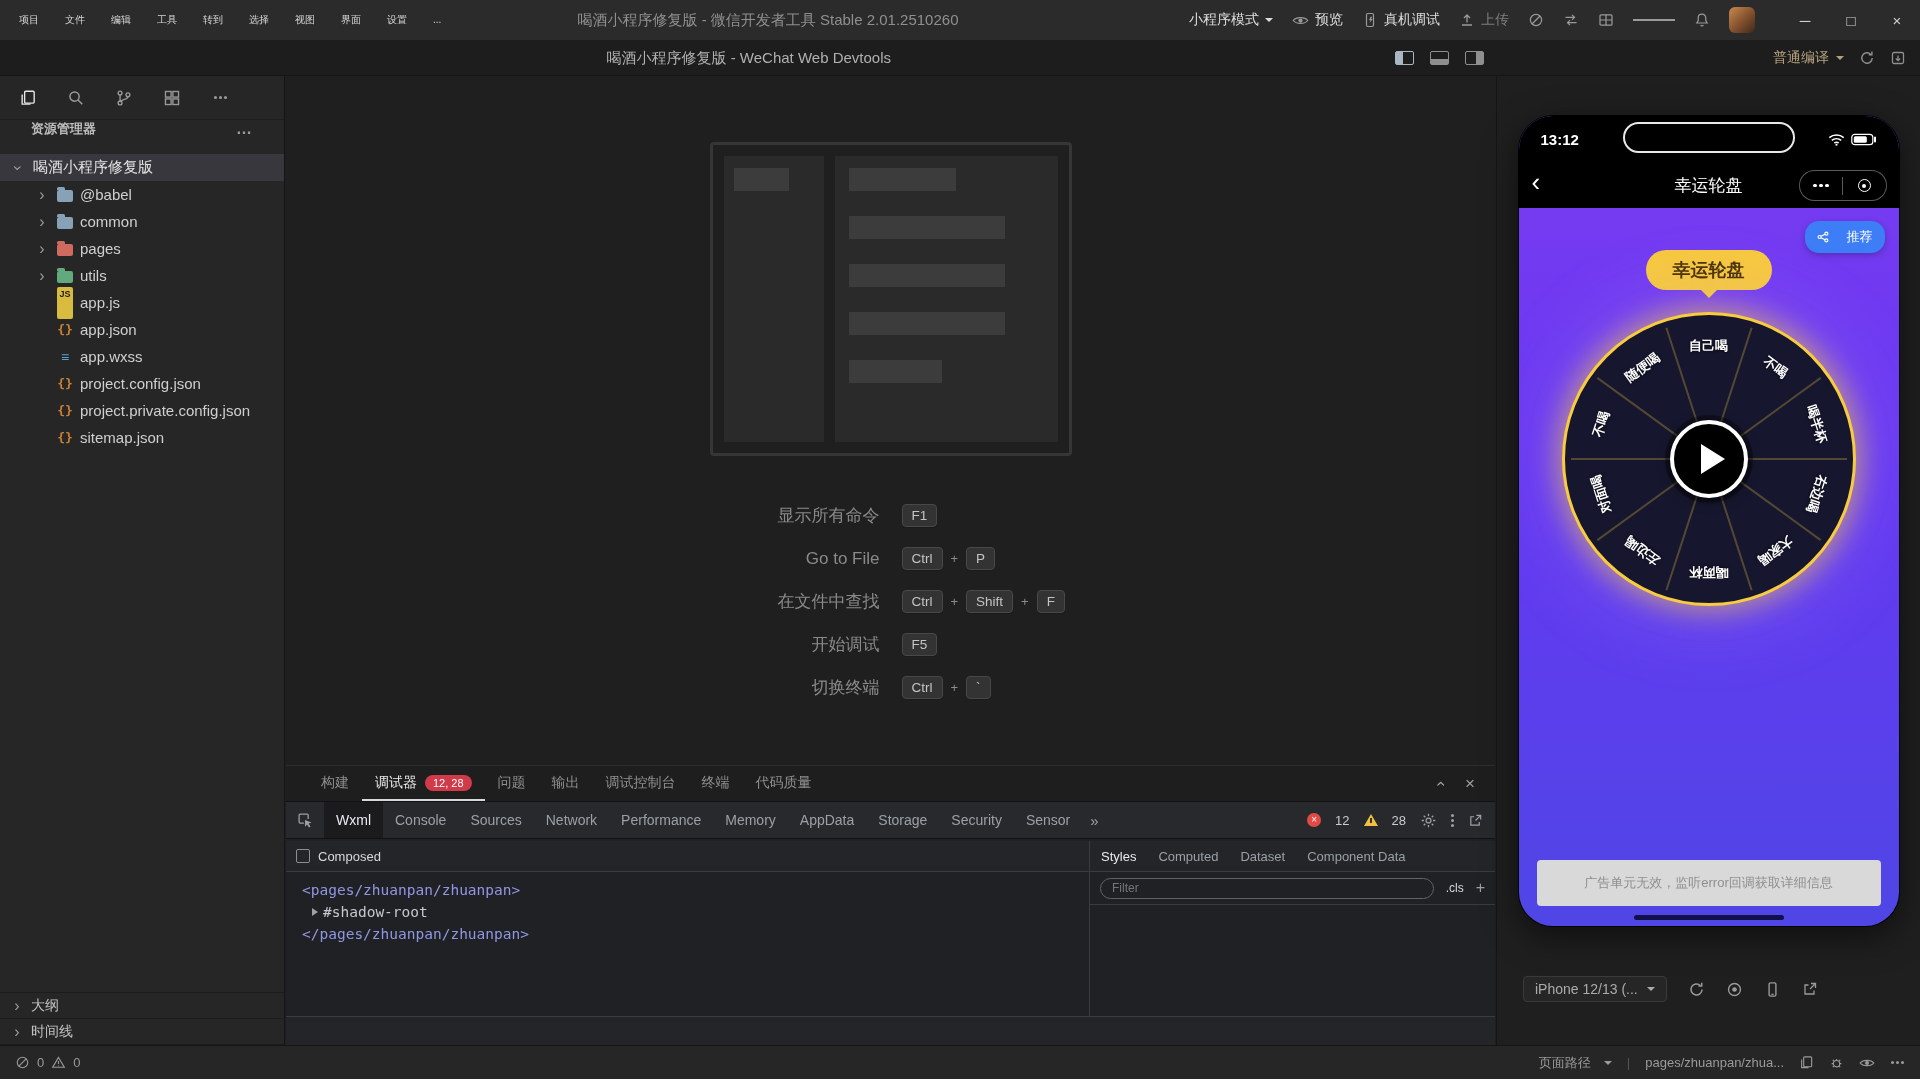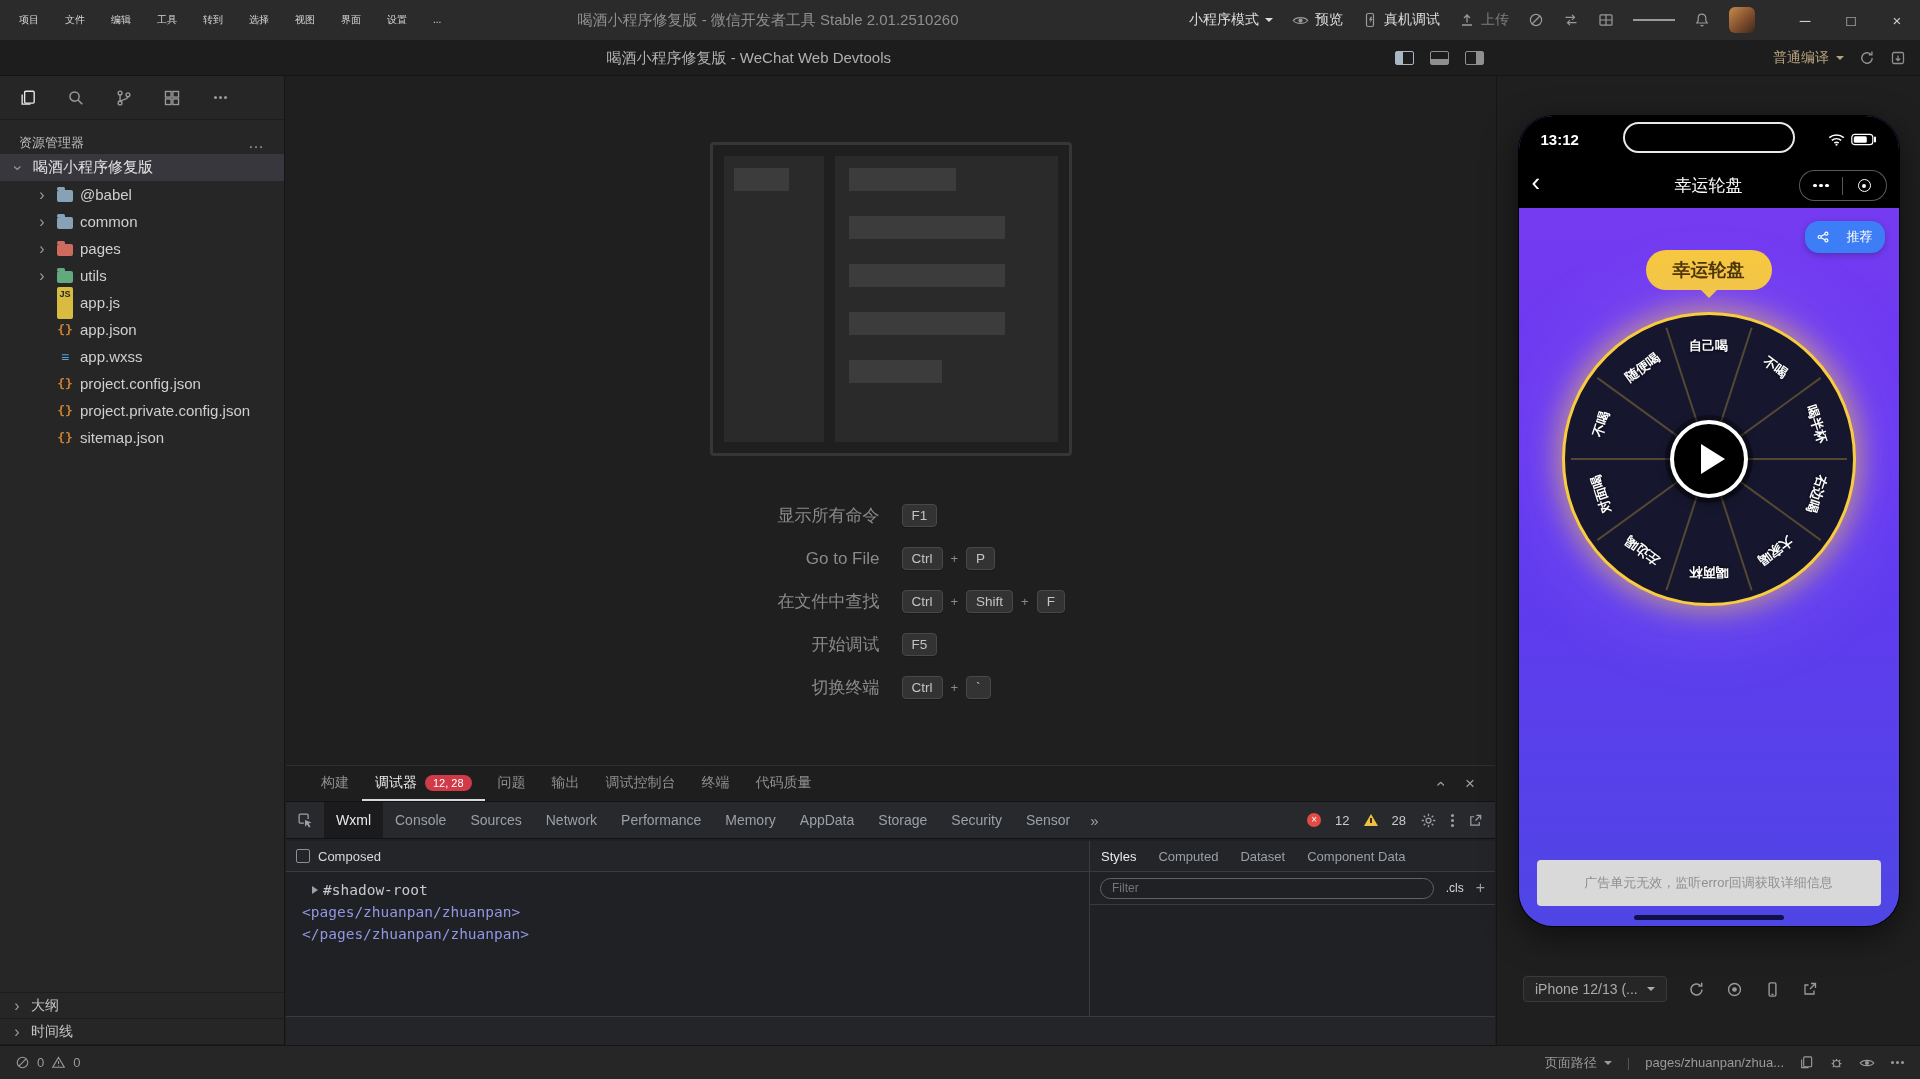--- a/index.html
+++ b/index.html
@@ -36,21 +36,21 @@
   .lt.right { background:linear-gradient(-90deg,#8f8f8f 0 42%, transparent 42%); }
   .compile-cluster { position:absolute; right:14px; top:0; height:35px; display:flex; align-items:center; gap:15px; }
   .compile-select { display:flex; align-items:center; gap:7px; color:#b5a27c; font-size:14px; }
   .tb2-icon { color:#8f8f8f; }
 
   
   .sidebar { position:absolute; top:76px; left:0; width:285px; bottom:34px; background:#262626; border-right:1px solid #151515; display:flex; flex-direction:column; z-index:10; }
   .acticons { height:44px; display:flex; align-items:center; padding:0 4px; border-bottom:1px solid #1d1d1d; }
   .act-btn { width:48px; height:44px; display:flex; align-items:center; justify-content:center; color:#9a9a9a; }
   .act-btn.active { color:#e8e8e8; }
-  .explorer-header { height:32px; display:flex; align-items:flex-end; padding:0 19px; font-size:13px; color:#bdbdbd; }
+  .explorer-header { height:32px; display:flex; align-items:flex-start; padding:0 31px; font-size:13px; color:#bdbdbd;font-weight:bold; }
   .explorer-header .more { margin-left:auto; color:#9a9a9a; font-size:16px; letter-spacing:1px; }
   .tree { flex:1; overflow:hidden; font-size:15px; padding-top:2px; }
   .tree-row { height:27px; display:flex; align-items:center; color:#cfcfcf; padding-left:34px; gap:7px; white-space:nowrap; }
   .tree-row.root { padding-left:10px; background:#37373d; color:#e2e2e2; }
   .tw { width:16px; flex:0 0 16px; color:#9a9a9a; font-size:16px; text-align:center; line-height:16px; }
   .tw.open { transform:rotate(90deg); }
   .folder-ic { position:relative; width:16px; height:12px; border-radius:2px; flex:0 0 16px; margin-top:2px; }
   .folder-ic::before { content:""; position:absolute; top:-3px; left:0; width:8px; height:3px; border-radius:1.5px 1.5px 0 0; background:inherit; }
   .f-blue { background:#87a1b7; } .f-red { background:#cf6a5f; } .f-green { background:#63a97e; }
   .file-ic { width:16px; flex:0 0 16px; text-align:center; font-weight:bold; }
@@ -489,25 +489,25 @@
         </span>
     </div>
   </div>
   <div class="panel-body" data-interactable="false">
     <div class="dom-pane" data-interactable="false">
       <div class="pane-header composed-row" data-interactable="false">
         <span class="checkbox" data-interactable="true"></span>
         <span data-interactable="false">Composed</span>
       </div>
       <div class="dom-tree" data-interactable="false">
+        <div class="dom-line tag-line" data-interactable="true">&lt;pages/zhuanpan/zhuanpan&gt;</div>
         <div class="dom-line shadow-line" data-interactable="true">
           <i class="tri" data-interactable="false"></i>
           <span data-interactable="false">#shadow-root</span>
         </div>
-        <div class="dom-line tag-line" data-interactable="true">&lt;pages/zhuanpan/zhuanpan&gt;</div>
         <div class="dom-line tag-line" data-interactable="true">&lt;/pages/zhuanpan/zhuanpan&gt;</div>
       </div>
     </div>
     <div class="styles-pane" data-interactable="false">
       <div class="pane-header styles-tabs" data-interactable="false">
         <span class="styles-tab active" data-interactable="true">Styles</span>
         <span class="styles-tab" data-interactable="true">Computed</span>
         <span class="styles-tab" data-interactable="true">Dataset</span>
         <span class="styles-tab" data-interactable="true">Component Data</span>
       </div>
@@ -658,21 +658,21 @@
     <span data-interactable="false">0</span>
     <span data-interactable="false">
         <svg width="15" height="15" viewBox="0 0 16 16" stroke="currentColor" fill="none" stroke-width="1.2">
           <path d="M8 2.6 14.2 13H1.8z"></path>
           <path d="M8 6.5v3M8 11.2v.8"></path>
         </svg>
       </span>
     <span data-interactable="false">0</span>
   </div>
   <div class="sb-right" data-interactable="false">
-    <span data-interactable="true" style="display:flex;align-items:center;gap:7px;">
+    <span data-interactable="true" style="display:flex;align-items:center;gap:13px;">
       <span data-interactable="false">页面路径</span>
         <i class="caret" data-interactable="false"></i>
     </span>
     <span class="sb-divider" data-interactable="false">|</span>
     <span data-interactable="true">pages/zhuanpan/zhua...</span>
     <span data-interactable="true">
         <svg width="15" height="15" viewBox="0 0 16 16" stroke="currentColor" fill="none" stroke-width="1.2">
           <rect x="5" y="2" width="8.5" height="10.5" rx="1"></rect>
           <path d="M2.8 4.8v8.7h7.4"></path>
         </svg>

